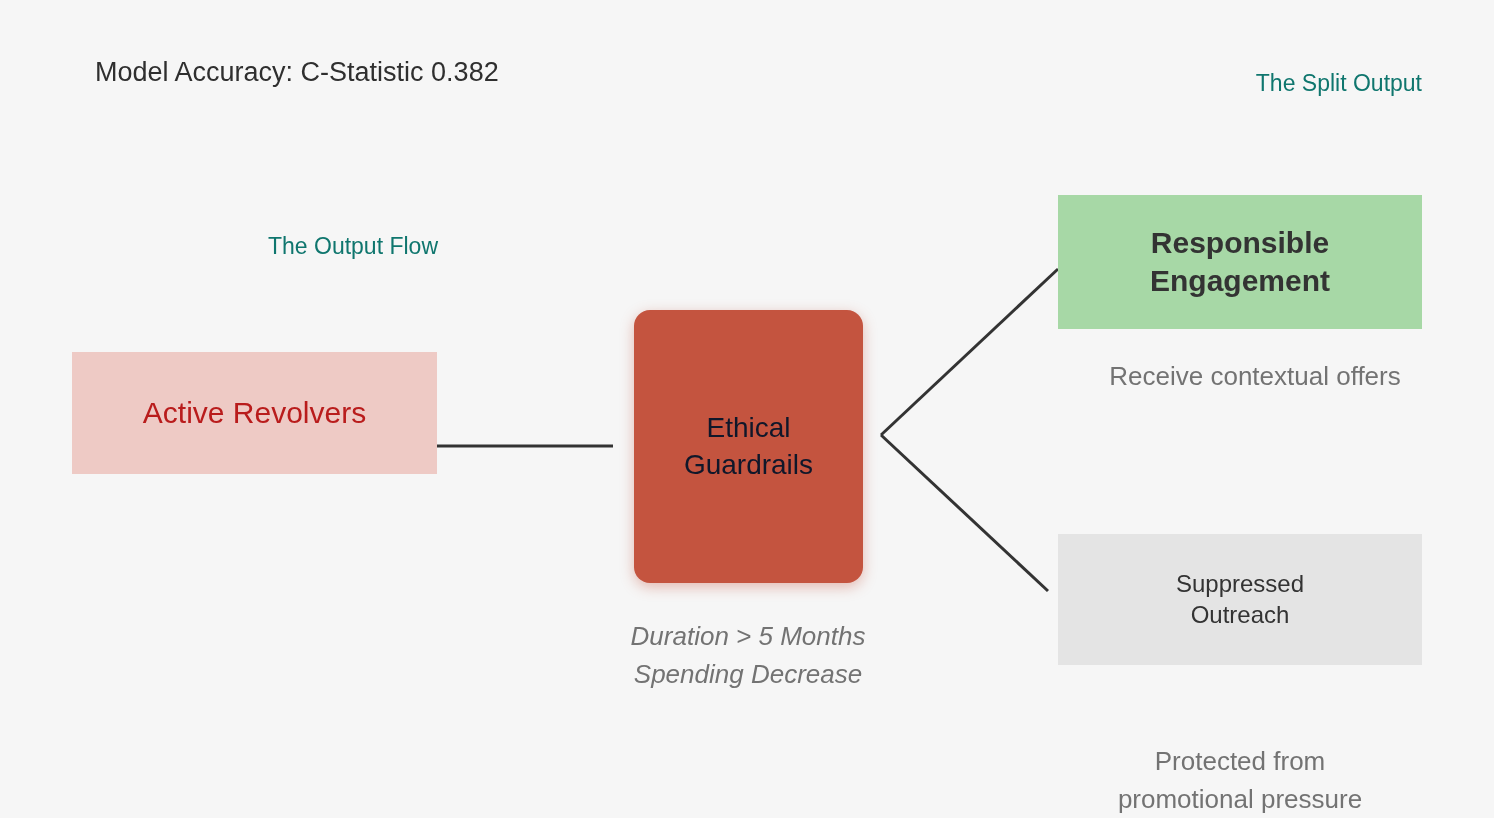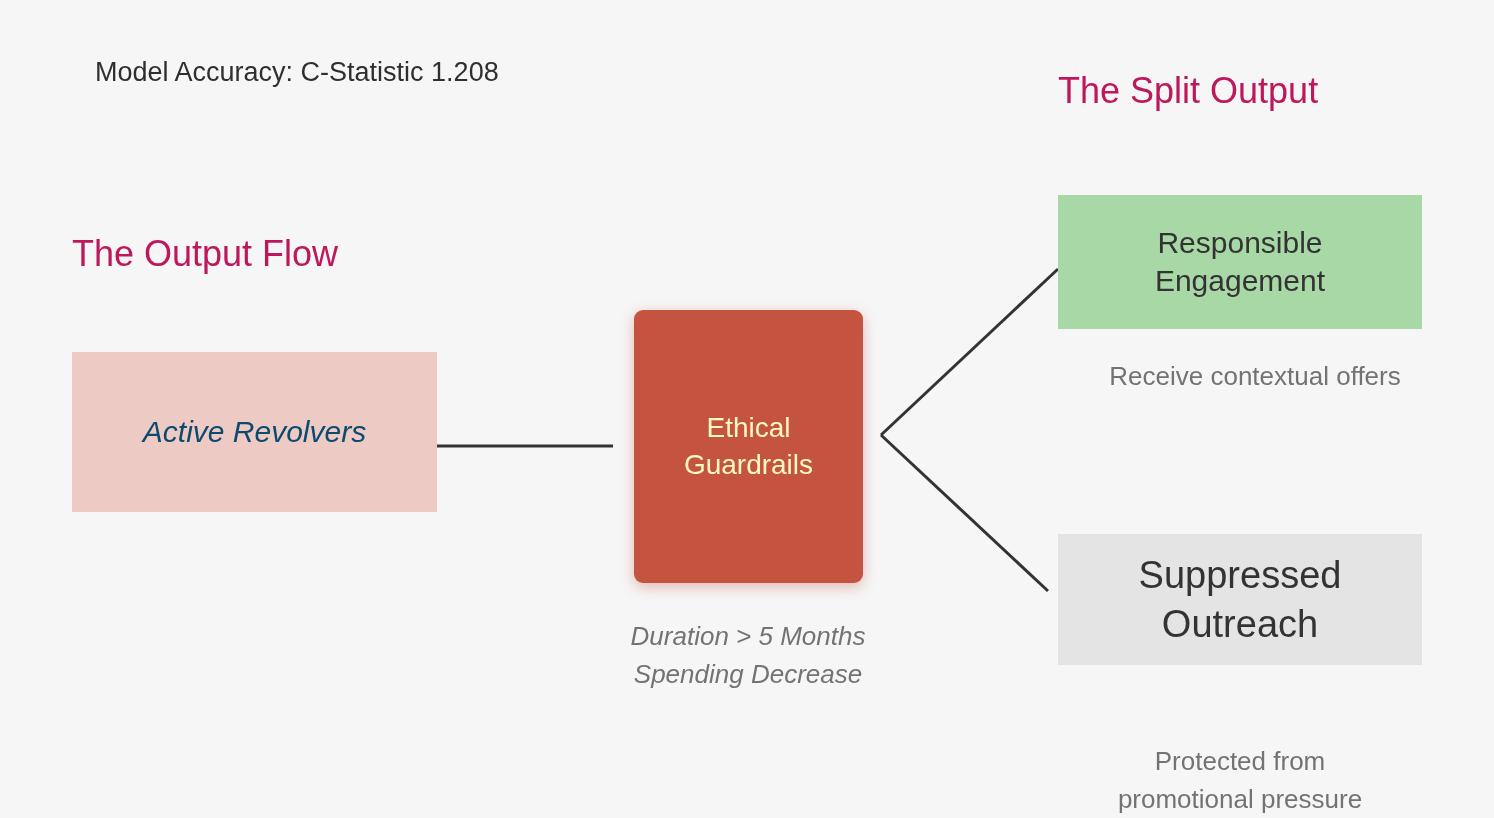--- a/index.html
+++ b/index.html
@@ -39,80 +39,80 @@
   }
 
   .accuracy-note {
     left: 95px;
     top: 57px;
     font-size: 27px;
     color: #2f2f2f;
   }
 
   .section-head {
-    font-size: 36px;
-    color: #be185d;
-    text-align: left;
+    font-size: 23px;
+    color: #0f766e;
+    text-align: right;
   }
   .head-input   { left: 72px;  top: 233px; width: 366px; }
   .head-scanner { left: 598px; top: 234px; width: 340px; }
   .head-split   { left: 1058px; top: 70px; width: 364px; }
 
   
   .node {
     position: absolute;
     display: flex;
     align-items: center;
     justify-content: center;
     text-align: center;
     box-sizing: border-box;
   }
 
   .node-input {
     left: 72px;
     top: 352px;
     width: 365px;
-    height: 160px;
+    height: 122px;
     background: #eecac5;
     font-size: 30px;
-    color: #0c4a6e;
-    font-style: italic;
+    color: #b91c1c;
   }
 
   .node-scanner {
     left: 634px;
     top: 310px;
     width: 229px;
     height: 273px;
     background: #c4543f;
-    border-radius: 9px;
-    color: #fef9c3;
+    border-radius: 16px;
+    color: #0f172a;
     font-size: 28px;
     line-height: 1.32;
     box-shadow: 0 4px 14px rgba(196, 84, 63, 0.38);
   }
 
   .node-positive {
     left: 1058px;
     top: 195px;
     width: 364px;
     height: 134px;
     background: #a7d8a6;
     font-size: 30px;
     color: #333333;
     line-height: 1.28;
+    font-weight: bold;
   }
 
   .node-negative {
     left: 1058px;
     top: 534px;
     width: 364px;
     height: 131px;
     background: #e4e4e4;
-    font-size: 38px;
+    font-size: 24px;
     color: #333333;
     line-height: 1.28;
   }
 
   
   .caption {
     position: absolute;
     text-align: center;
     color: #737373;
     font-size: 26px;
@@ -127,21 +127,21 @@
 <body>
 
 <div id="canvas">
 
   <svg id="connectors" viewBox="0 0 1494 818">
     <line x1="437" y1="446" x2="613" y2="446" stroke="#333333" stroke-width="3" stroke-linecap="butt"></line>
     <line x1="881" y1="435" x2="1058" y2="269" stroke="#333333" stroke-width="3" stroke-linecap="butt"></line>
     <line x1="881" y1="435" x2="1048" y2="591" stroke="#333333" stroke-width="3" stroke-linecap="butt"></line>
   </svg>
 
-  <div class="txt accuracy-note">Model Accuracy: C-Statistic 1.208</div>
+  <div class="txt accuracy-note">Model Accuracy: C-Statistic 0.382</div>
 
   <div class="txt section-head head-input">The Output Flow</div>
   <div class="txt section-head head-split">The Split Output</div>
 
   <div class="node node-input">Active Revolvers</div>
 
   <div class="node node-scanner">Ethical<br>Guardrails</div>
 
   <div class="node node-positive">Responsible<br>Engagement</div>
 

